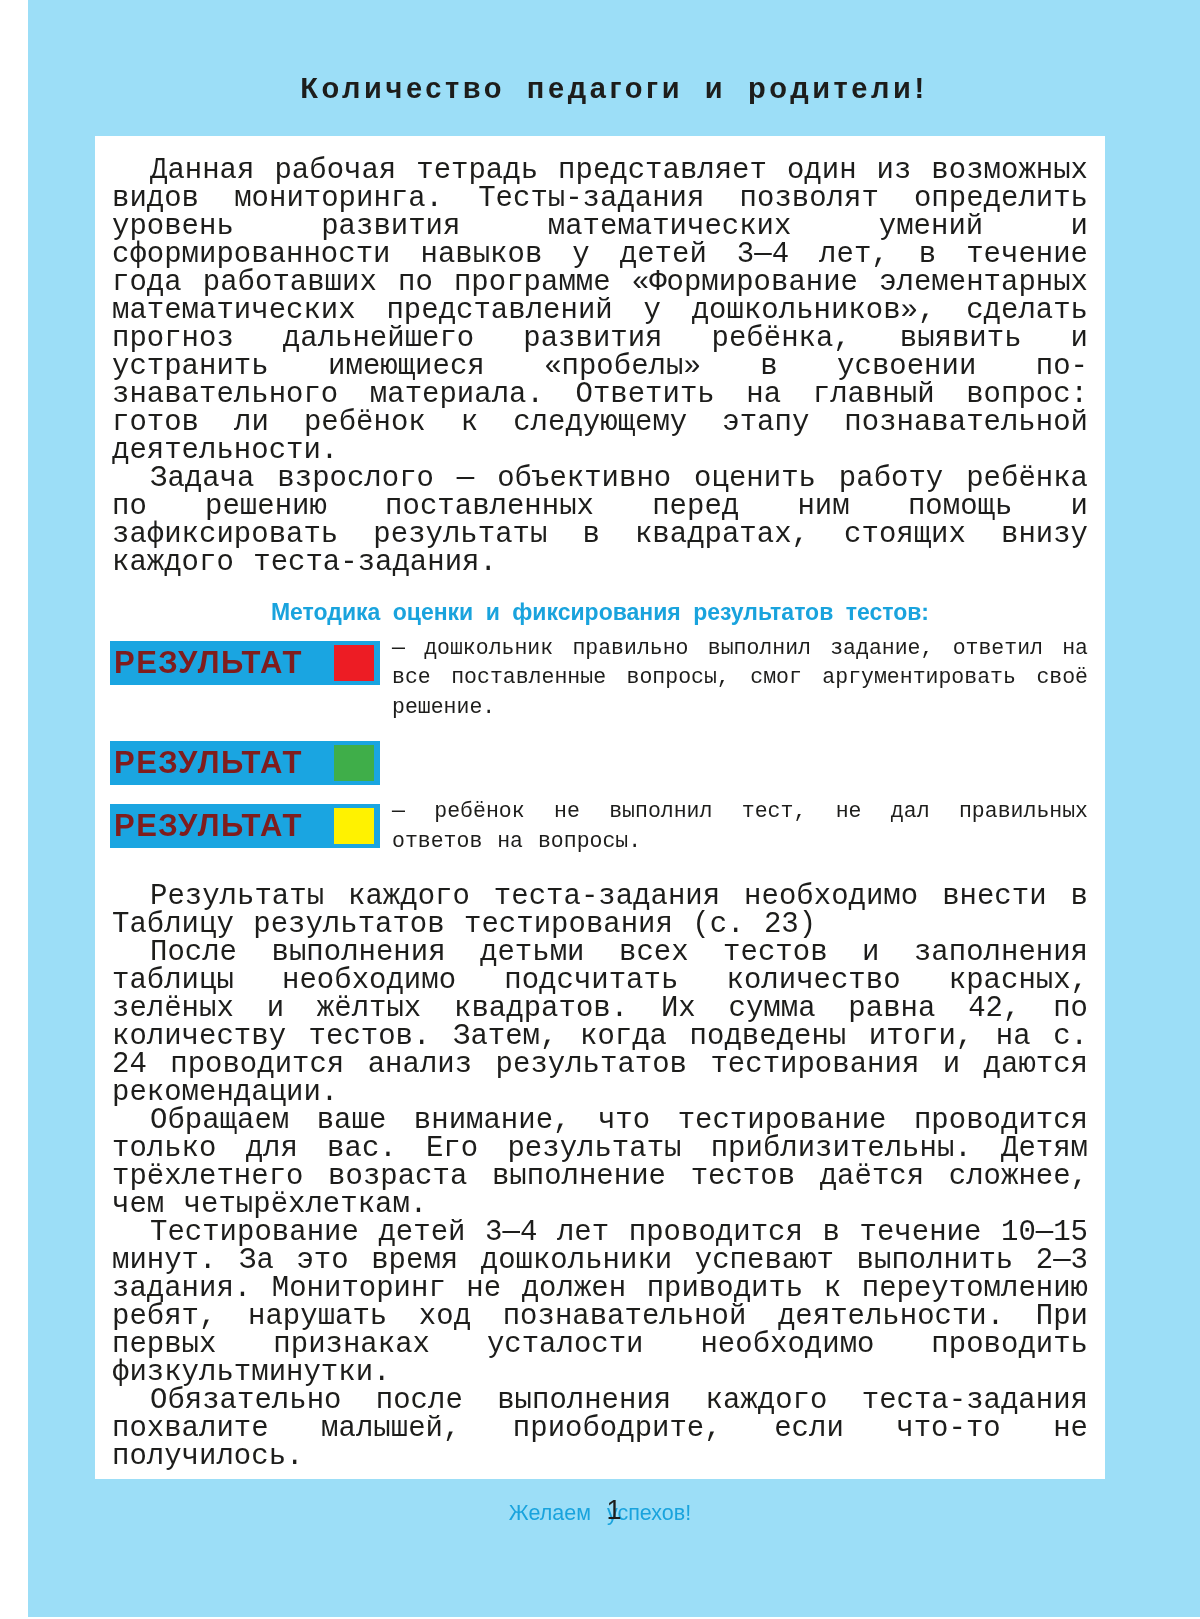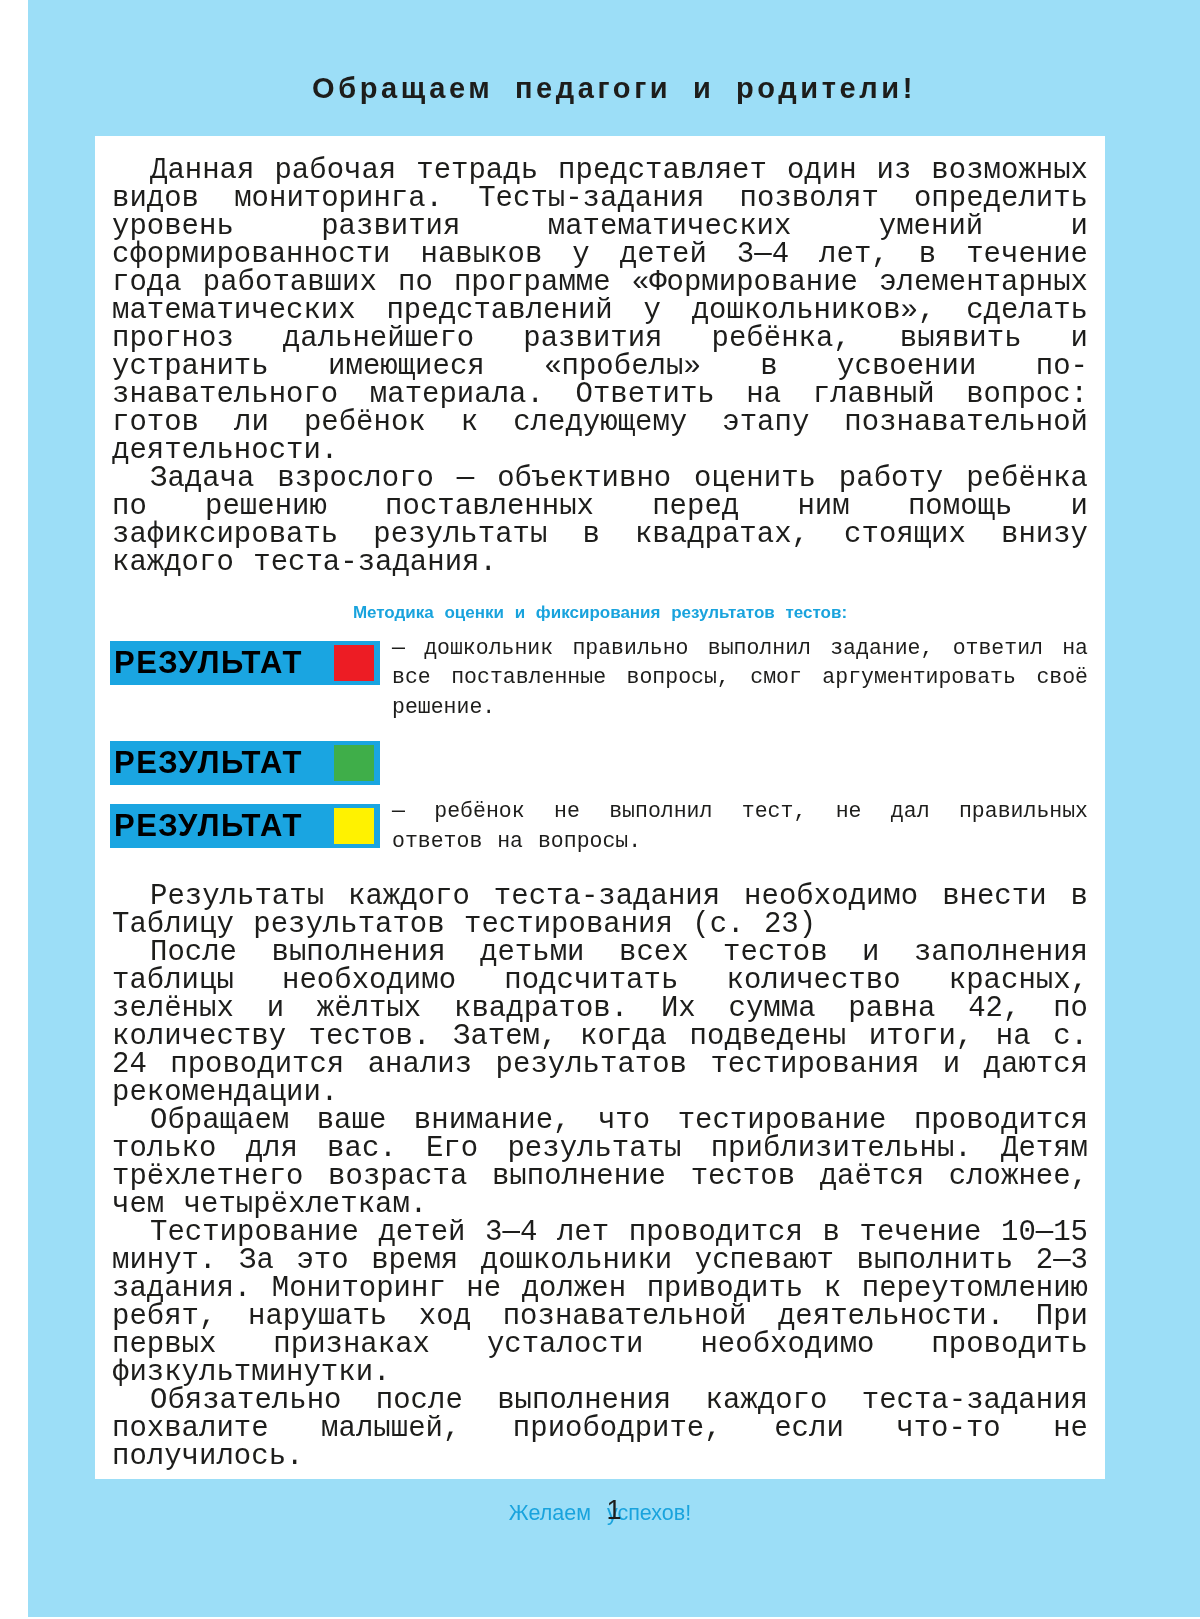--- a/index.html
+++ b/index.html
@@ -20,31 +20,31 @@
     position: absolute; left: 95px; top: 136px; width: 1010px; height: 1343px;
     background: #ffffff;
   }
   .content { position: absolute; left: 17px; top: 21px; width: 976px; }
   .p {
     font-family: Liberation Mono, monospace; font-size: 29px; line-height: 28px;
     color: #1d1d1b; text-align: justify; text-align-last: left; margin: 0;
     text-indent: 38px; word-spacing: 2px; hyphens: manual;
   }
   .heading {
-    font-family: "Liberation Sans", sans-serif; font-weight: bold; font-size: 17px;
+    font-family: "Liberation Sans", sans-serif; font-weight: bold; font-size: 23px;
     color: #19a3dd; text-align: center; margin: 21px 0 0 0; line-height: 29.5px; word-spacing: 6px;
   }
   .result-row { display: flex; align-items: flex-start; }
   .badge {
     flex: 0 0 auto; width: 270px; height: 44px; background: #1aa5e1; margin-left: -2px; margin-right: 12px;
     position: relative; margin-top: 7px;
   }
   .badge-label {
     position: absolute; left: 4px; top: 5px; font-family: "Liberation Sans", sans-serif;
-    font-weight: bold; font-size: 31px; line-height: 34px; color: #000000; letter-spacing: 1.5px;
+    font-weight: bold; font-size: 31px; line-height: 34px; color: #7f1d1d; letter-spacing: 1.5px;
   }
   .badge-square {
     position: absolute; right: 6px; top: 4px; width: 40px; height: 36px;
   }
   .result-text {
     flex: 1 1 auto; font-family: Liberation Mono, monospace; font-size: 21.5px; line-height: 29.5px;
     color: #1d1d1b; text-align: justify; text-align-last: left; word-spacing: 2px;
   }
   .wish {
     font-family: "Liberation Sans", sans-serif; font-weight: normal; font-size: 21.5px; color: #19a3dd;
@@ -53,21 +53,21 @@
   .page-number {
     position: absolute; left: 28px; width: 1172px; top: 1495px; text-align: center;
     font-family: "Liberation Sans", sans-serif; font-size: 27px; color: #1d1d1b;
   }
 </style>
 </head>
 <body>
 
 <div class="page-bg"></div>
 
-<div class="title">Обращаем педагоги и родители!</div>
+<div class="title">Количество педагоги и родители!</div>
 
 <div class="panel">
   <div class="content">
     <p class="p">Данная рабочая тетрадь представляет один из возможных видов мони­торинга. Тесты-задания позволят определить уровень развития математи­ческих умений и сформированности навыков у детей 3—4 лет, в течение года работавших по программе «Формирование элементарных математиче­ских представлений у дошкольников», сделать прогноз дальнейшего разви­тия ребёнка, выявить и устранить имеющиеся «пробелы» в усвоении по­знавательного материала. Ответить на главный вопрос: готов ли ребёнок к следующему этапу познавательной деятельности.</p>
     <p class="p">Задача взрослого — объективно оценить работу ребёнка по решению поставленных перед ним помощь и зафиксировать результаты в квадратах, стоящих внизу каждого теста-задания.</p>
 
     <div class="heading">Методика оценки и фиксирования результатов тестов:</div>
 
     <div class="result-row" style="margin-top:6px;">
       <div class="badge">

